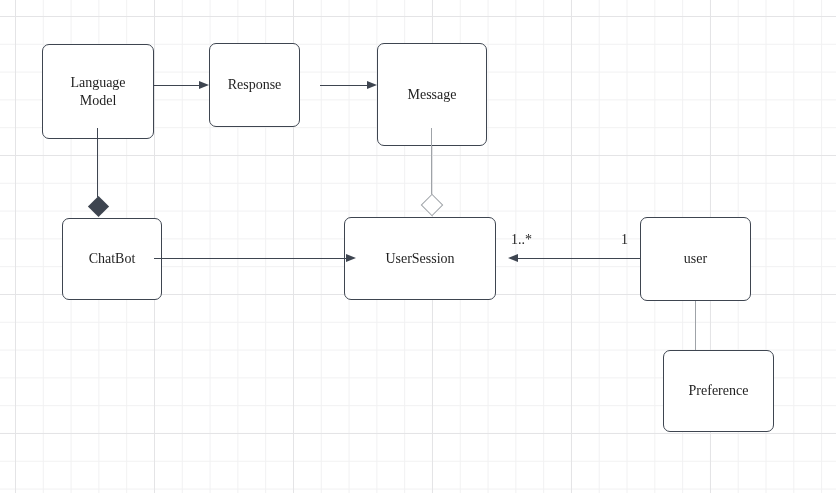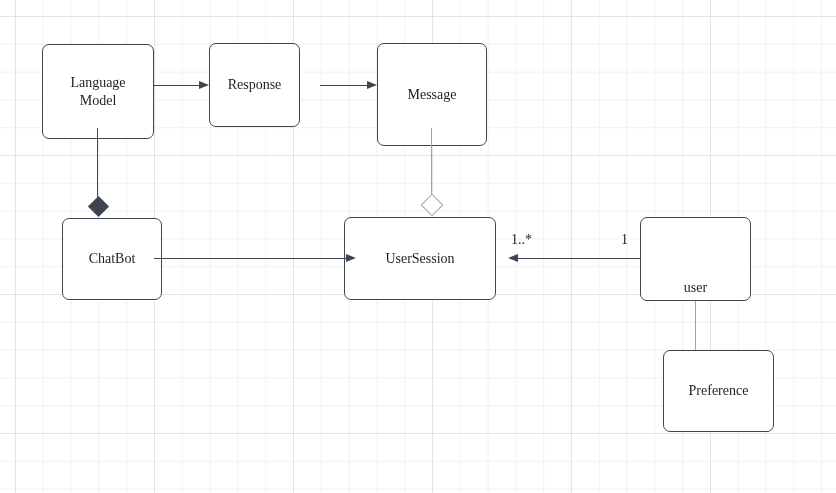--- a/index.html
+++ b/index.html
@@ -90,21 +90,21 @@
   </div>
 
   <div class="node" style="left:42px; top:218px; width:100px; height:82px;margin-left:20px;">
     <span>ChatBot</span>
   </div>
 
   <div class="node" style="left:344px; top:217px; width:152px; height:83px;">
     <span>UserSession</span>
   </div>
 
-  <div class="node" style="left:640px; top:217px; width:111px; height:84px;align-items:flex-end;">
+  <div class="node" style="left:640px; top:217px; width:111px; height:84px;">
     <span>user</span>
   </div>
 
   <div class="node" style="left:663px; top:350px; width:111px; height:82px;">
     <span>Preference</span>
   </div>
 
   <div class="edge-h" style="left:154px; top:85px; width:46px;"></div>
   <div class="arrow-right" style="left:199px; top:81px;"></div>
 

